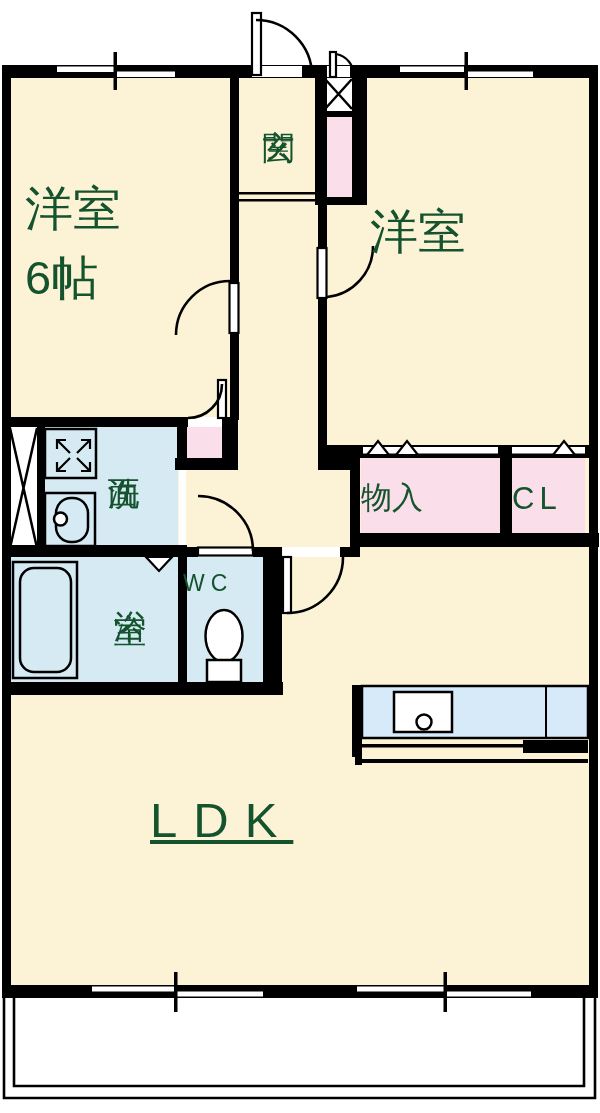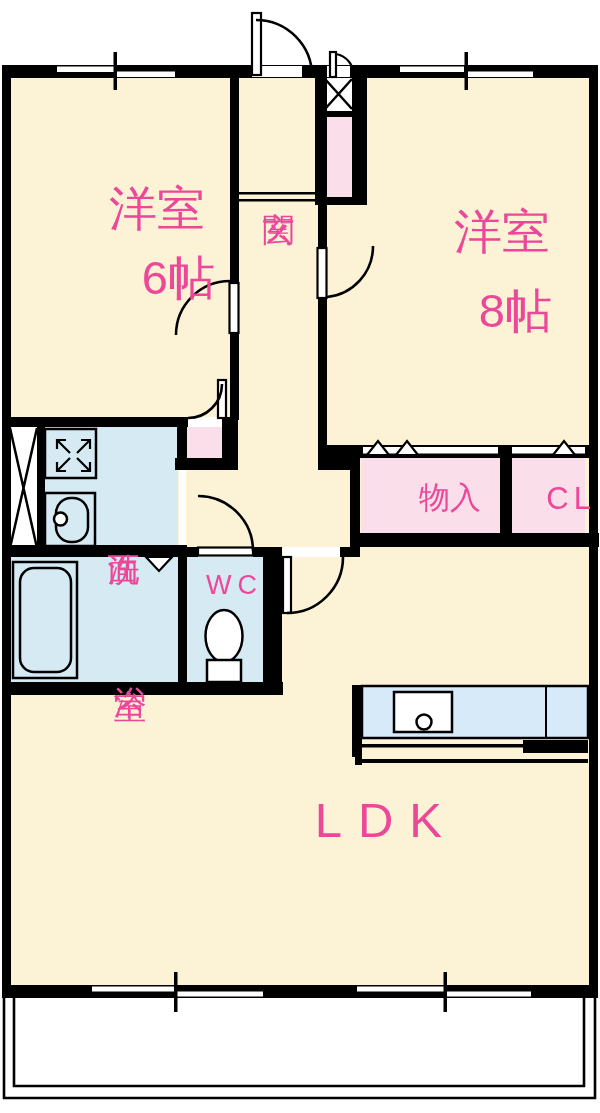--- a/index.html
+++ b/index.html
@@ -2,33 +2,33 @@
 <html><head>
 <meta charset="utf-8">
 <style>
   html,body{margin:0;padding:0;background:#fff;}
   .plan{
     position:relative;width:600px;height:1113px;background:#ffffff;
     font-family:"Liberation Sans","DejaVu Sans",sans-serif;
     color:#000;overflow:hidden;
   }
   .plan svg{position:absolute;left:0;top:0;}
-  .lbl{position:absolute;text-align:right;line-height:1.05;white-space:nowrap;color:#ec4899;}
+  .lbl{position:absolute;text-align:left;line-height:1.05;white-space:nowrap;color:#14532d;}
   .vert{writing-mode:vertical-rl;text-orientation:upright;white-space:normal;line-height:1;}
   .w6name{left:25px;top:184px;width:180px;font-size:48px;}
   .w6size{left:25px;top:253px;width:190px;font-size:47px;}
   .w8name{left:370px;top:207px;width:180px;font-size:48px;}
   .w8size{left:372px;top:286px;width:180px;font-size:47px;}
   .genkan{left:259px;top:104px;width:36px;height:90px;font-size:32px;letter-spacing:4px;}
   .senmen{left:106px;top:452px;width:34px;height:80px;font-size:32px;letter-spacing:2px;}
   .yoku{left:111px;top:584px;width:36px;height:80px;font-size:33px;letter-spacing:2px;}
-  .wc{left:183px;top:571px;width:80px;font-size:27px;letter-spacing:6px;}
+  .wc{left:183px;top:571px;width:80px;font-size:23px;letter-spacing:6px;}
   .mono{left:361px;top:482px;width:120px;font-size:31px;}
-  .cl{left:512px;top:483px;width:76px;font-size:31px;letter-spacing:5px;margin-left:8px;}
-  .ldk1{left:150px;top:795px;width:308px;font-size:49px;letter-spacing:16px;}
+  .cl{left:512px;top:483px;width:76px;font-size:31px;letter-spacing:5px;}
+  .ldk1{left:150px;top:795px;width:308px;font-size:49px;letter-spacing:16px;text-decoration:underline;}
   .ldk2{left:150px;top:859px;width:300px;font-size:53px;}
   .balc{left:155px;top:1026px;width:310px;font-size:29px;letter-spacing:3px;}
 </style>
 </head>
 <body>
 
 <div class="plan">
 
 <svg width="600" height="1113" viewBox="0 0 600 1113">
 
@@ -158,21 +158,20 @@
 
   <g stroke="#000" stroke-width="2.6" fill="none">
     <path d="M 14 998 L 14 1086 L 584 1086 L 584 998"></path>
     <path d="M 4 998 L 4 1098 L 595 1098 L 595 998"></path>
   </g>
 </svg>
 
   <div class="lbl w6name">洋室</div>
   <div class="lbl w6size">6帖</div>
   <div class="lbl w8name">洋室</div>
-  <div class="lbl w8size">8帖</div>
   <div class="lbl vert genkan">玄関</div>
   <div class="lbl vert senmen">洗面</div>
   <div class="lbl vert yoku">浴室</div>
   <div class="lbl wc">WC</div>
   <div class="lbl mono">物入</div>
   <div class="lbl cl">CL</div>
   <div class="lbl ldk1">LDK</div>
 </div>
 
 </body></html>

